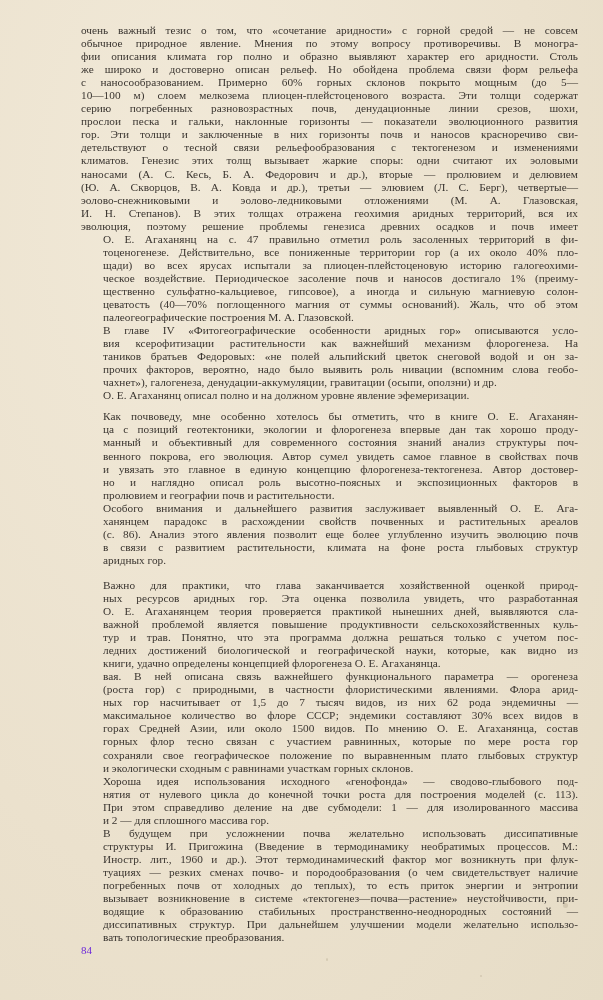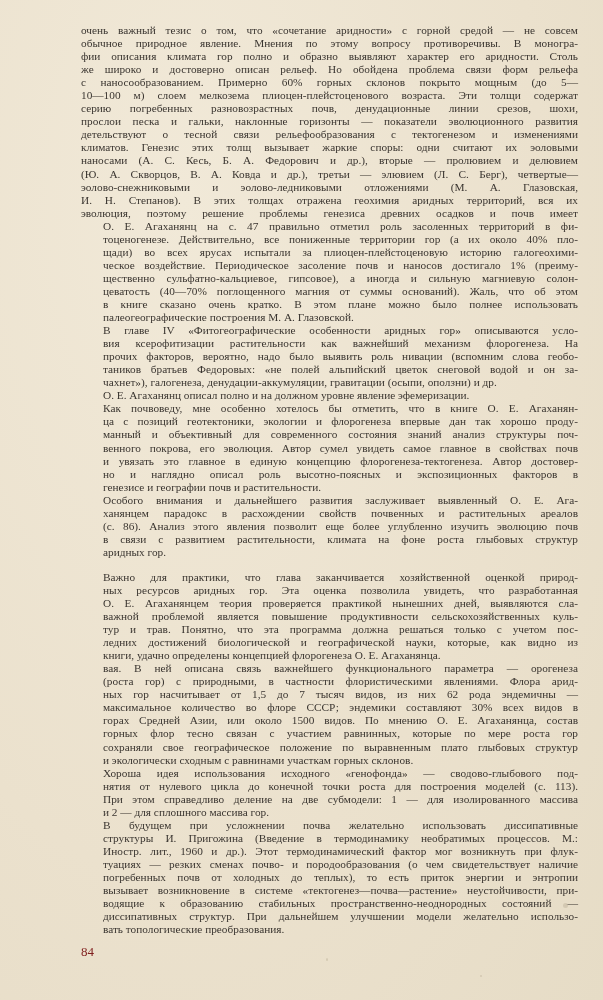--- a/index.html
+++ b/index.html
@@ -15,73 +15,73 @@
     font-size: 11.3px; line-height: 13.05px; color: #3a3530;
     text-align: justify;
   }
   .page p { margin: 0; text-indent: 0; hyphens: manual; }
   .page p.indent { text-indent: 22px; }
   .page p span.line { display: block; text-align: justify; text-align-last: justify; }
   .page p span.line.last { text-align-last: left; }
   .page-number {
     position: absolute; left: 81px; top: 944px;
     font-family: "Liberation Serif", "DejaVu Serif", serif;
-    font-size: 13px; color: #7f1d1d;
+    font-size: 11px; color: #6d28d9;
   }
   .speck { position: absolute; border-radius: 50%; background: #cbbfa8; opacity: .7; }
 </style>
 </head>
 <body>
 
 <div class="page" id="page-body">
     <p class="">
       <span class="line">очень важный тезис о том, что «сочетание аридности» с горной средой — не совсем</span>
       <span class="line">обычное природное явление. Мнения по этому вопросу противоречивы. В моногра-</span>
       <span class="line">фии описания климата гор полно и образно выявляют характер его аридности. Столь</span>
       <span class="line">же широко и достоверно описан рельеф. Но обойдена проблема связи форм рельефа</span>
       <span class="line">с наносообразованием. Примерно 60% горных склонов покрыто мощным (до 5—</span>
       <span class="line">10—100 м) слоем мелкозема плиоцен-плейстоценового возраста. Эти толщи содержат</span>
       <span class="line">серию погребенных разновозрастных почв, денудационные  линии срезов,  шохи,</span>
       <span class="line">прослои песка и гальки, наклонные горизонты — показатели эволюционного развития</span>
+      <span class="line">гор. Эти толщи и заключенные в них горизонты почв и наносов красноречиво сви-</span>
       <span class="line">детельствуют о тесной связи  рельефообразования с тектогенезом и изменениями</span>
       <span class="line">климатов. Генезис этих толщ вызывает жаркие споры:  одни считают их эоловыми</span>
       <span class="line">наносами (А. С. Кесь, Б. А. Федорович и др.),  вторые — пролювием и делювием</span>
       <span class="line">(Ю. А. Скворцов, В. А. Ковда и др.), третьи — элювием (Л. С. Берг), четвертые—</span>
       <span class="line">эолово-снежниковыми и эолово-ледниковыми  отложениями  (М. А. Глазовская,</span>
       <span class="line">И. Н. Степанов). В этих толщах отражена геохимия аридных территорий, вся их</span>
       <span class="line">эволюция, поэтому решение проблемы генезиса  древних осадков и почв  имеет</span>
     </p>
     <p class="indent">
       <span class="line" style="text-indent: 22px;">О. Е. Агаханянц на с. 47 правильно отметил роль засоленных территорий в фи-</span>
       <span class="line">тоценогенезе. Действительно, все пониженные территории гор (а их около 40% пло-</span>
       <span class="line">щади) во всех ярусах испытали за плиоцен-плейстоценовую историю галогеохими-</span>
       <span class="line">ческое воздействие. Периодическое засоление почв и наносов достигало 1% (преиму-</span>
       <span class="line">щественно сульфатно-кальциевое, гипсовое), а иногда и сильную магниевую солон-</span>
       <span class="line">цеватость (40—70% поглощенного магния от суммы оснований). Жаль, что об этом</span>
-      <span class="line">в книге сказано очень кратко. В этом плане можно  было полнее  использовать</span>
       <span class="line last">палеогеографические построения М. А. Глазовской.</span>
     </p>
     <p class="indent">
       <span class="line" style="text-indent: 22px;">В главе IV «Фитогеографические особенности аридных гор» описываются усло-</span>
       <span class="line">вия ксерофитизации растительности как важнейший  механизм  флорогенеза. На</span>
+      <span class="line">таников братьев Федоровых: «не полей альпийский цветок снеговой водой и он за-</span>
       <span class="line">прочих факторов, вероятно, надо было выявить роль нивации (вспомним слова геобо-</span>
-      <span class="line">таников братьев Федоровых: «не полей альпийский цветок снеговой водой и он за-</span>
       <span class="line last">чахнет»), галогенеза, денудации-аккумуляции, гравитации (осыпи, оползни) и др.</span>
     </p>
     <p class="indent">
       <span class="line last" style="text-indent: 22px;">О. Е. Агаханянц описал полно и на должном уровне явление эфемеризации.</span>
     </p>
     <p class="indent">
-      <span class="line" style="text-indent: 22px;">Как почвоведу, мне особенно хотелось бы отметить, что в книге О. Е. Агаханян-</span>
+      <span class="line" style="text-indent: 22px; margin-top: 8px;">Как почвоведу, мне особенно хотелось бы отметить, что в книге О. Е. Агаханян-</span>
       <span class="line">ца с позиций геотектоники, экологии и флорогенеза впервые дан так хорошо проду-</span>
       <span class="line">манный и объективный для современного состояния знаний анализ структуры поч-</span>
       <span class="line">венного покрова, его эволюция. Автор сумел увидеть самое главное в свойствах почв</span>
       <span class="line">и увязать это главное в единую концепцию флорогенеза-тектогенеза. Автор достовер-</span>
       <span class="line">но и наглядно описал  роль  высотно-поясных и экспозиционных  факторов в</span>
-      <span class="line last">генезисе и географии почв и растительности.</span>
+      <span class="line last">пролювием и географии почв и растительности.</span>
     </p>
     <p class="indent">
       <span class="line" style="text-indent: 22px;">Особого внимания и дальнейшего развития заслуживает выявленный О. Е. Ага-</span>
       <span class="line">ханянцем парадокс в расхождении свойств почвенных и растительных  ареалов</span>
       <span class="line">(с. 86). Анализ этого явления позволит еще более углубленно изучить эволюцию почв</span>
       <span class="line">в связи с развитием растительности, климата на фоне роста глыбовых структур</span>
       <span class="line last">аридных гор.</span>
     </p>
     <p class="indent">
       <span class="line" style="text-indent: 22px; margin-top: 12px;">Важно для практики, что глава заканчивается хозяйственной оценкой природ-</span>

